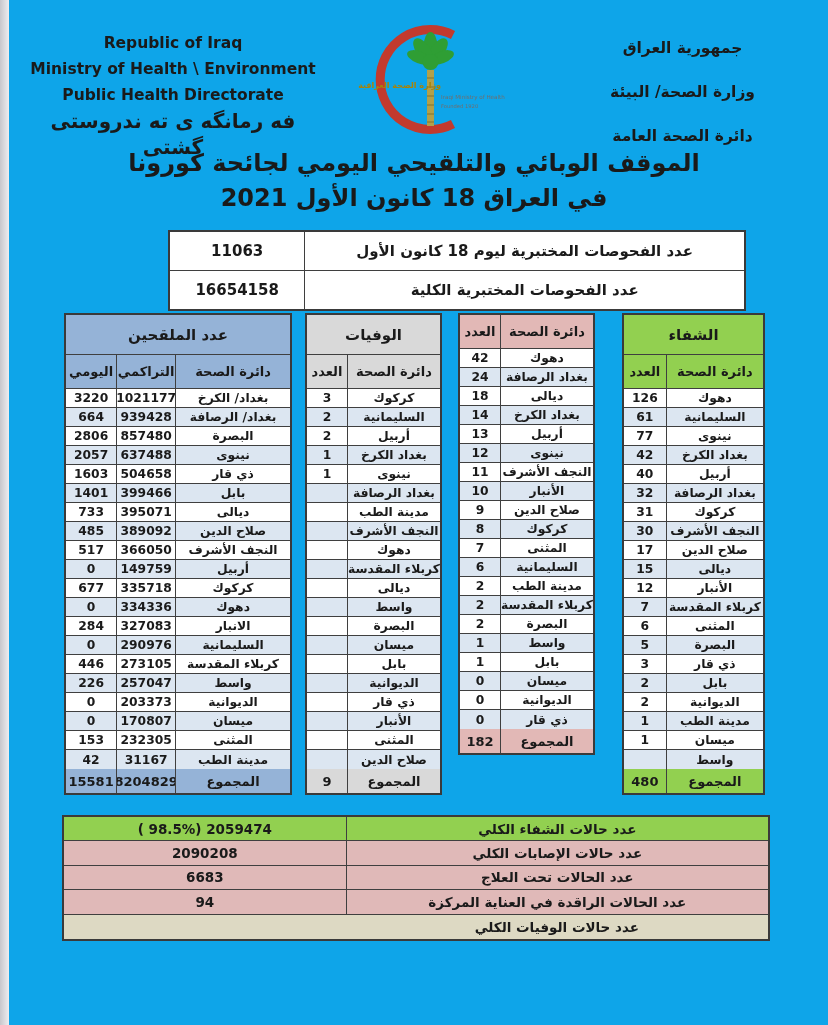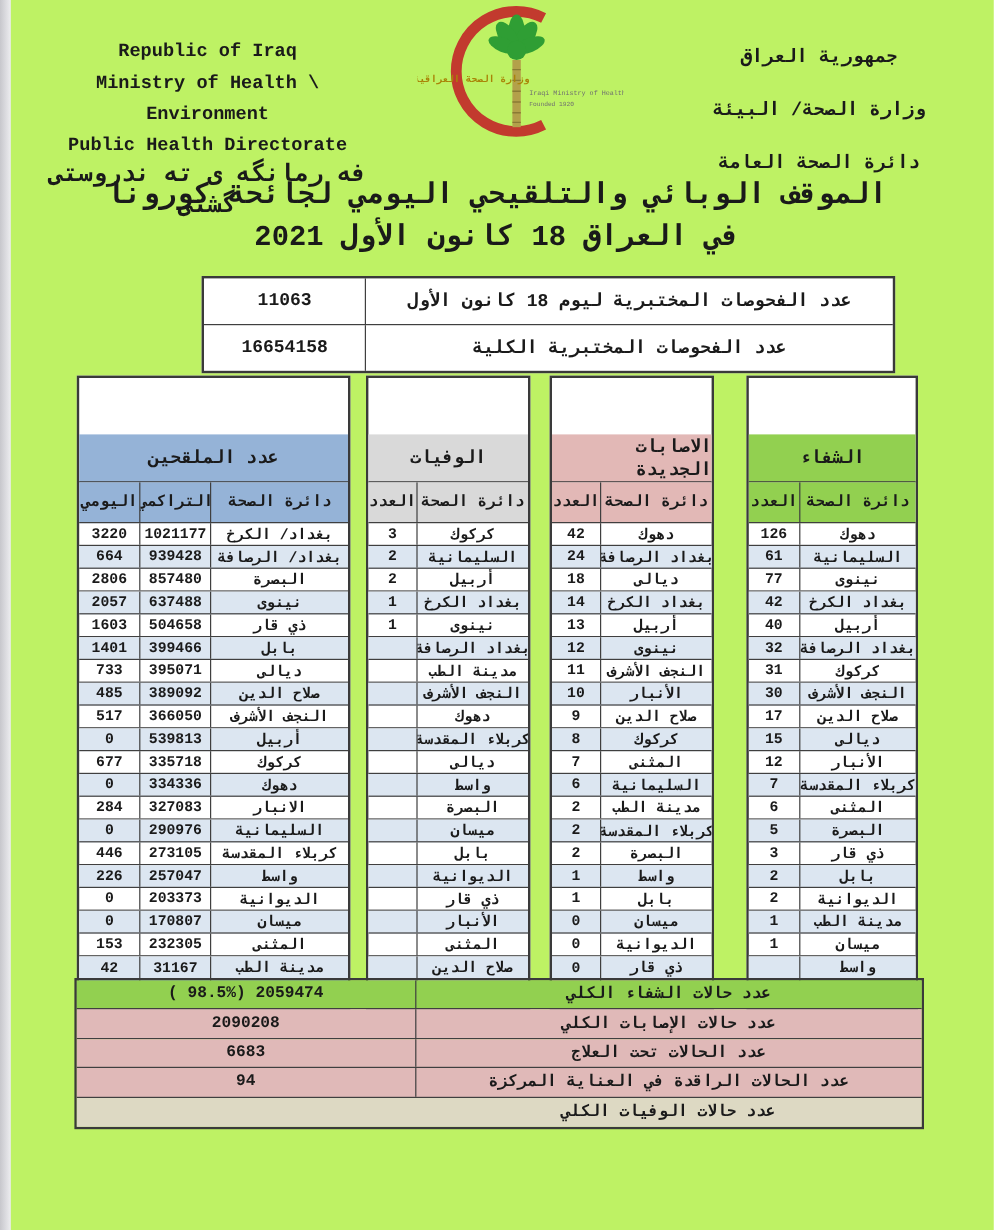--- a/index.html
+++ b/index.html
@@ -1,48 +1,48 @@
 <!DOCTYPE html>
 <html lang="ar"><head>
 <meta charset="utf-8">
 <style>
   * { margin:0; padding:0; box-sizing:border-box; }
   body { background:#ffffff; font-family:"DejaVu Sans","Liberation Sans",sans-serif; }
-  .page { position:relative; width:828px; height:1025px; background:#bef264; overflow:hidden; color:#1a1a1a;font-family:Liberation Mono, monospace; }
+  .page { position:relative; width:828px; height:1025px; background:#0ea5e9; overflow:hidden; color:#1a1a1a; }
   .edge-left { position:absolute; left:0; top:0; width:9px; height:1025px;
                background:linear-gradient(to right,#c7c7cc,#ededf0); }
 
   
   .hdr-left { position:absolute; left:28px; top:30px; width:290px; text-align:center;
               font-weight:700; font-size:15.5px; line-height:26px; }
   .hdr-left .kurdish { font-size:20px; direction:rtl; }
   .hdr-right { position:absolute; left:560px; top:26px; width:245px; text-align:center;
                font-weight:700; font-size:15.5px; line-height:44px; direction:rtl; }
-  .logo { position:absolute; left:348px; top:0; width:172px; height:128px; }
+  .logo { position:absolute; left:348px; top:20px; width:172px; height:128px; }
 
   
   .main-title { position:absolute; left:0; top:146px; width:828px; text-align:center;
                 direction:rtl; font-weight:700; font-size:24px; line-height:35px; }
 
   
   .grid-row { display:grid; direction:rtl; border-bottom:1px solid #3f3f3f; }
   .grid-row:last-child { border-bottom:none; }
   .grid-row > div { display:flex; align-items:center; justify-content:center;
                     border-left:1px solid #3f3f3f; font-weight:700; overflow:hidden; white-space:nowrap; }
   .grid-row > div:last-child { border-left:none; }
 
   
   .tests-table { position:absolute; left:168px; top:230px; width:578px; border:2px solid #3a3a3a; background:#fff; }
   .tests-table .grid-row { grid-template-columns:76.6% 23.4%; height:38.5px; }
   .tests-table .grid-row > div { font-size:15px; }
 
   
   .gov-table { position:absolute; top:313px; border:2px solid #3a3a3a; background:#fff; }
   .gov-table .t-title { height:40px; display:flex; align-items:center; justify-content:center;
-                        font-weight:700; font-size:15px; border-bottom:1px solid #3f3f3f; direction:rtl;margin-top:47px; }
+                        font-weight:700; font-size:15px; border-bottom:1px solid #3f3f3f; direction:rtl; }
   .gov-table .t-colhead { height:34px; }
   .gov-table .t-colhead > div { font-size:13px; }
   .gov-table .t-body .grid-row { height:19px; }
   .gov-table .t-body .grid-row > div { font-size:12.3px; }
   .gov-table .t-total { height:24px; }
   .gov-table .t-total > div { font-size:13px; }
   .striped { background:#dce6f1; }
 
   .cols3 .grid-row { grid-template-columns:51.3% 26.3% 22.4%; }
   .cols2 .grid-row { grid-template-columns:70% 30%; }
@@ -175,21 +175,21 @@
           <div>389092</div>
           <div>485</div>
         </div>
         <div class="grid-row">
           <div>النجف الأشرف</div>
           <div>366050</div>
           <div>517</div>
         </div>
         <div class="grid-row striped">
           <div>أربيل</div>
-          <div>539813</div>
+          <div>149759</div>
           <div>0</div>
         </div>
         <div class="grid-row">
           <div>كركوك</div>
           <div>335718</div>
           <div>677</div>
         </div>
         <div class="grid-row striped">
           <div>دهوك</div>
           <div>334336</div>
@@ -331,21 +331,20 @@
           <div></div>
         </div>
       </div>
     <div class="t-total grid-row">
         <div>المجموع</div>
         <div>9</div>
       </div>
   </div>
 
   <div id="tbl-infections" class="gov-table tone-pink cols2">
-    <div class="t-title">الاصابات الجديدة</div>
     <div class="t-colhead grid-row">
         <div>دائرة الصحة</div>
         <div>العدد</div>
       </div>
     <div class="t-body">
         <div class="grid-row">
           <div>دهوك</div>
           <div>42</div>
         </div>
         <div class="grid-row striped">

